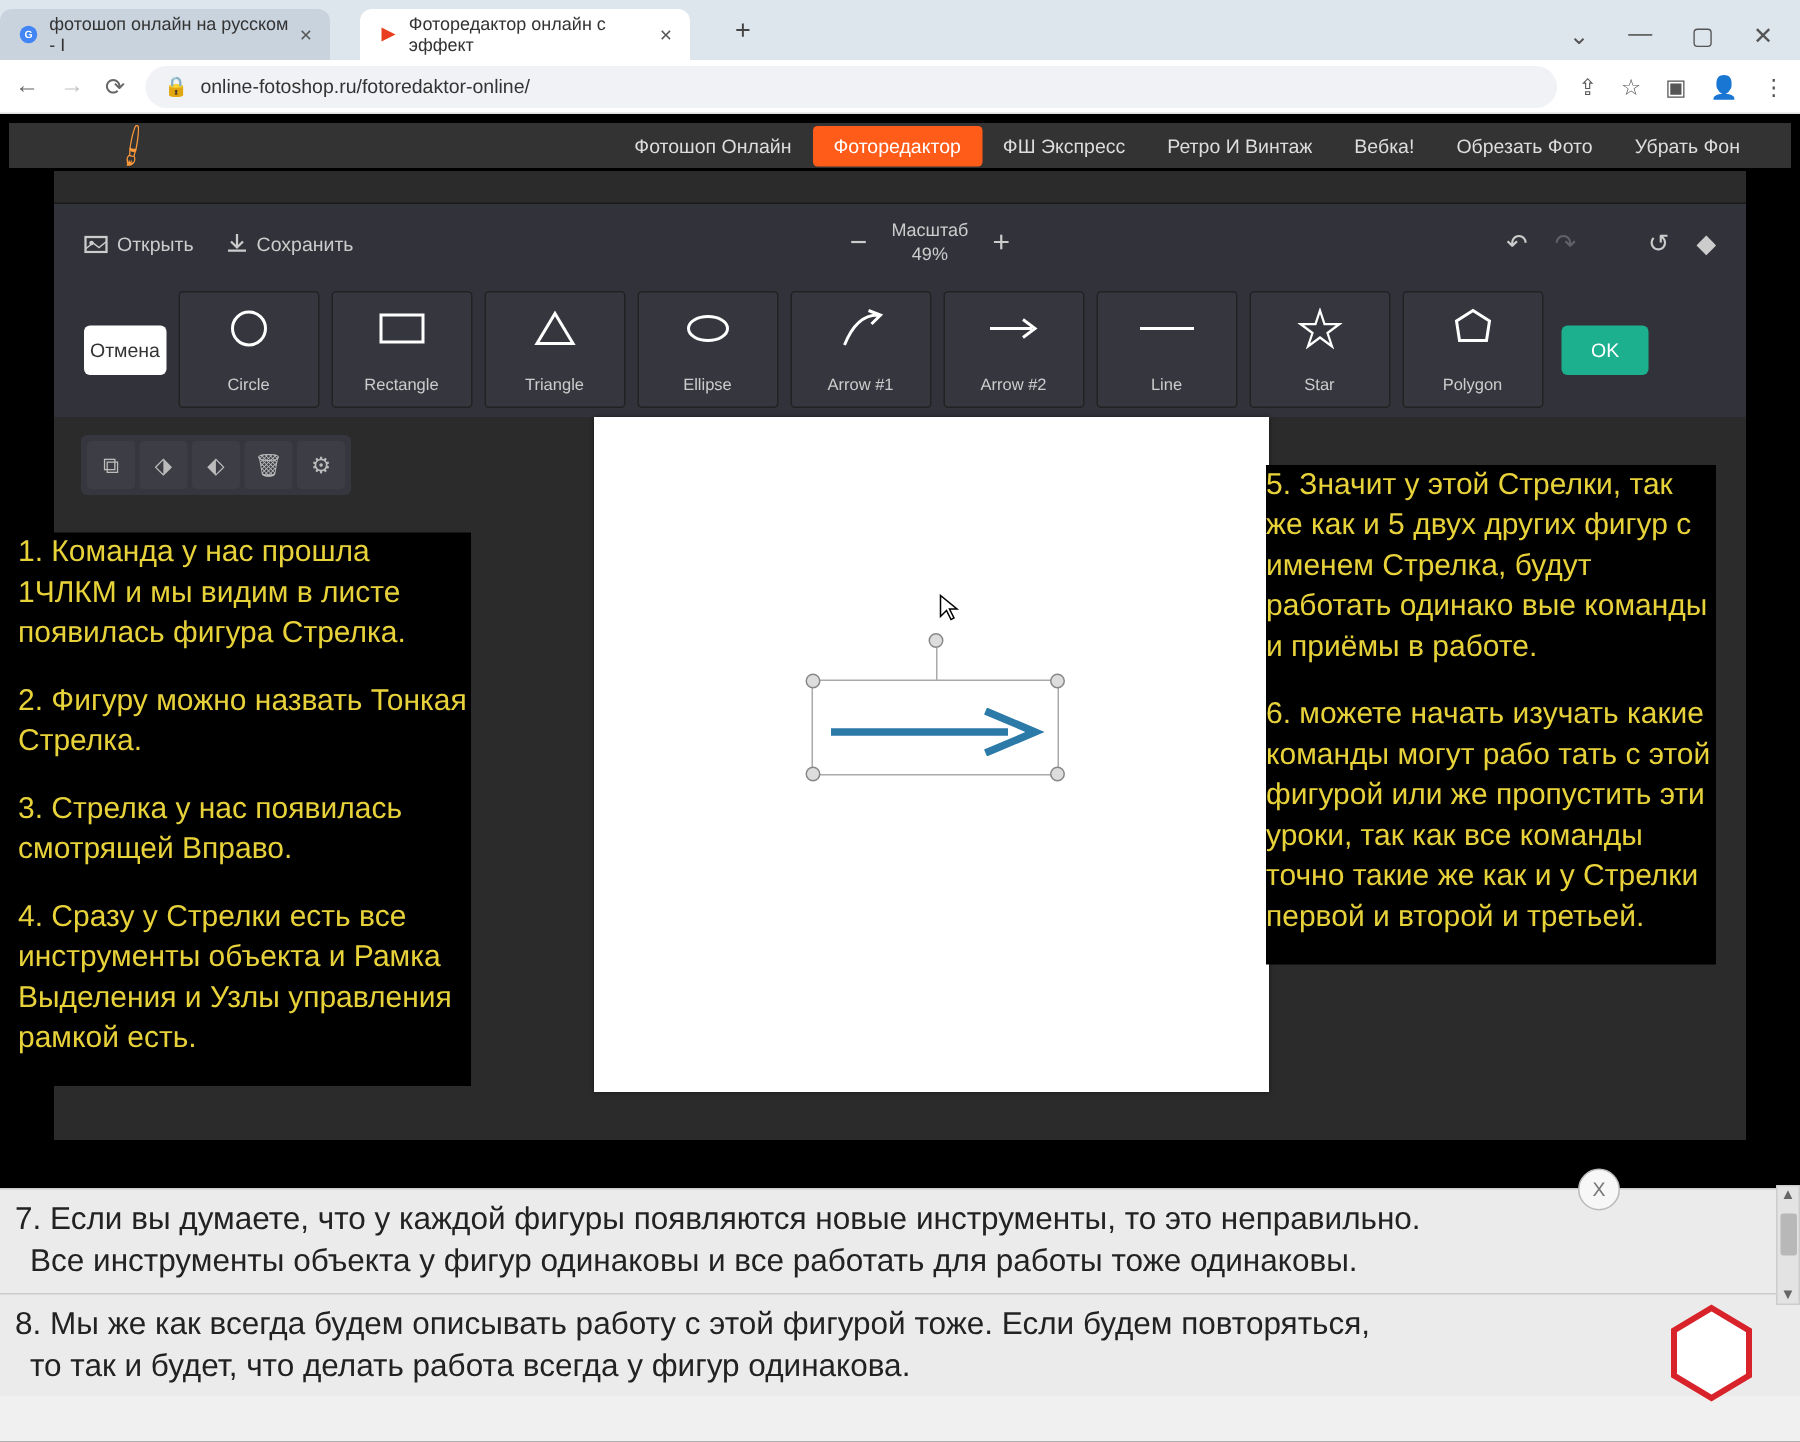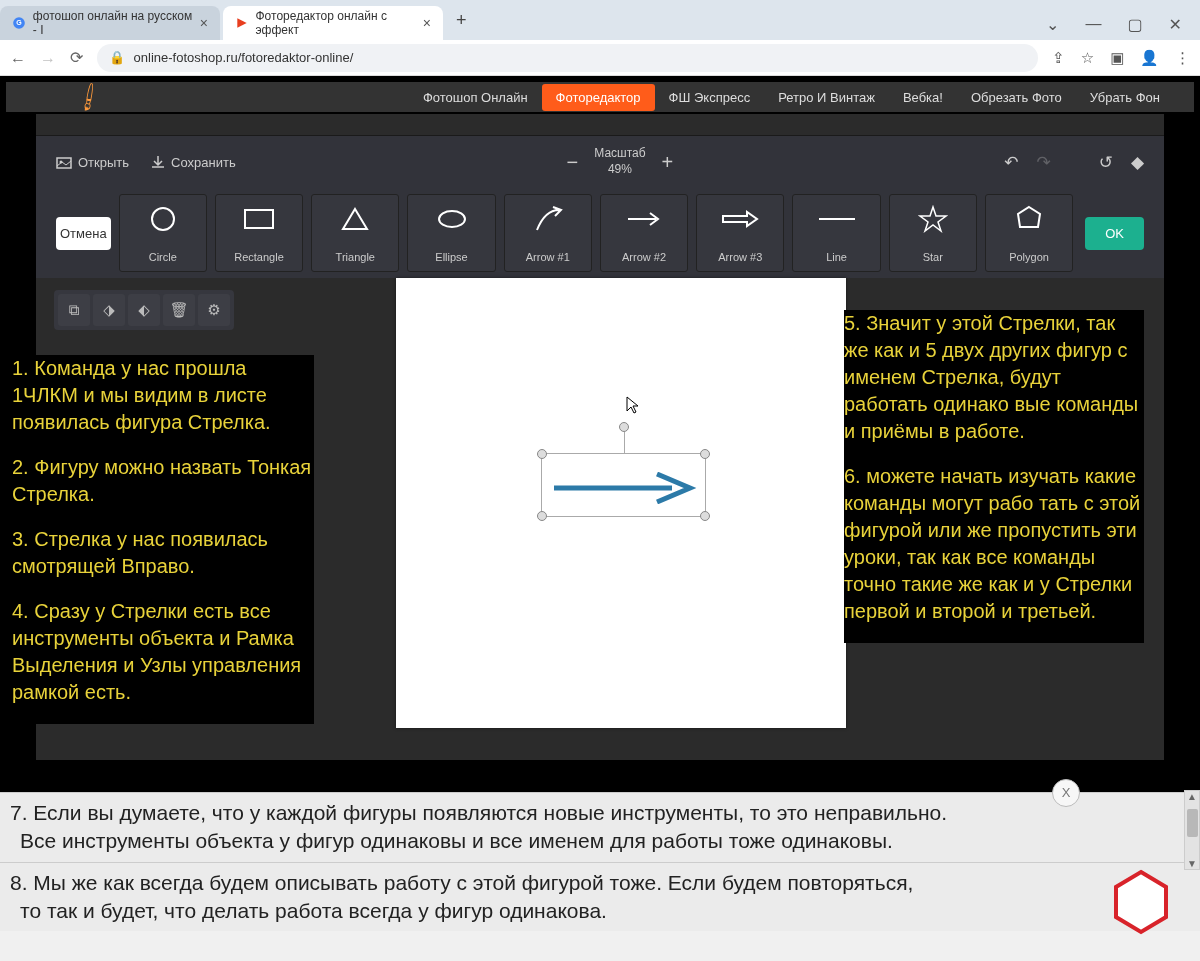--- a/index.html
+++ b/index.html
@@ -1,20 +1,20 @@
 <!DOCTYPE html>
 <html><head>
 <meta charset="utf-8">
 <style>
 * { margin: 0; padding: 0; box-sizing: border-box; font-family: Arial, sans-serif; }
 body { background: #f0f0f0; width: 1200px; height: 961px; overflow: hidden; position: relative; }
 
 
 .browser-chrome { background: #dde5ed; height: 40px; display: flex; align-items: flex-end; }
-.tab { background: #fff; height: 34px; display: flex; align-items: center; padding: 0 12px; border-radius: 8px 8px 0 0; margin-right: 3px; font-size: 12px; color: #333; gap: 6px; max-width: 220px; }
+.tab { background: #fff; height: 34px; display: flex; align-items: center; padding: 0 12px; border-radius: 8px 8px 0 0; margin-right: 20px; font-size: 12px; color: #333; gap: 6px; max-width: 220px; }
 .tab.inactive { background: #c9d3dd; }
 .tab .favicon { width: 16px; height: 16px; display: flex; align-items: center; justify-content: center; }
 .tab .close-x { margin-left: auto; color: #555; font-size: 14px; cursor: pointer; }
 .new-tab { padding: 0 10px; color: #444; font-size: 18px; align-self: center; }
 .win-controls { margin-left: auto; display: flex; gap: 26px; padding: 0 18px 6px 0; color: #555; }
 
 .address-row { background: #fff; height: 36px; display: flex; align-items: center; padding: 0 10px; gap: 14px; border-bottom: 1px solid #ddd; }
 .address-row .nav-ico { color: #666; font-size: 16px; }
 .omnibox { flex: 1; background: #f0f2f5; border-radius: 16px; height: 28px; display: flex; align-items: center; padding: 0 12px; font-size: 13px; color: #333; gap: 8px; }
 .addr-icons { display: flex; gap: 16px; color: #555; font-size: 15px; }
@@ -212,28 +212,20 @@
       <div class="shape-tile">
         <div class="ico">
             <svg width="40" height="18">
               <path d="M4 9 L32 9 M26 3 L34 9 L26 15" fill="none" stroke="#fff" stroke-width="2"></path>
             </svg>
           </div>
         <span>Arrow #2</span>
       </div>
       <div class="shape-tile">
         <div class="ico">
-            <svg width="42" height="18">
-              <path d="M4 6 L28 6 L28 2 L38 9 L28 16 L28 12 L4 12 Z" fill="none" stroke="#fff" stroke-width="2"></path>
-            </svg>
-          </div>
-        <span>Arrow #3</span>
-      </div>
-      <div class="shape-tile">
-        <div class="ico">
             <svg width="40" height="10">
               <line x1="2" y1="5" x2="38" y2="5" stroke="#fff" stroke-width="2"></line>
             </svg>
           </div>
         <span>Line</span>
       </div>
       <div class="shape-tile">
         <div class="ico">
             <svg width="30" height="28">
               <path d="M15 2 L18 11 L28 11 L20 17 L23 26 L15 20 L7 26 L10 17 L2 11 L12 11 Z" fill="none" stroke="#fff" stroke-width="1.5"></path>
@@ -291,21 +283,21 @@
   <p>4. Сразу у Стрелки есть все инструменты объекта и Рамка Выделения и Узлы управления рамкой есть.</p>
 </div>
 <div class="anno anno-right">
   <p>5. Значит у этой Стрелки, так же как и 5 двух других фигур с именем Стрелка, будут работать одинако вые команды и приёмы в работе.</p>
   <p>6. можете начать изучать какие команды могут рабо тать с этой фигурой или же пропустить эти уроки, так как все команды точно такие же как и у Стрелки первой и второй и третьей.</p>
 </div>
 
 <div class="anno-bottom" style="margin-top:0">
   <div class="close-badge">X</div>
   <div>7. Если вы думаете, что у каждой фигуры появляются новые инструменты, то это неправильно.</div>
-  <div class="indent">Все инструменты объекта у фигур одинаковы и все именем для работы тоже одинаковы.</div>
+  <div class="indent">Все инструменты объекта у фигур одинаковы и все работать для работы тоже одинаковы.</div>
 </div>
 <div class="anno-bottom">
   <div>8. Мы же как всегда будем описывать работу с этой фигурой тоже. Если будем повторяться,</div>
   <div class="indent">то так и будет, что делать работа всегда у фигур одинакова.</div>
 </div>
 
 <div class="scrollbar-v">
   <div class="arr">▲</div>
   <div class="thumb"></div>
   <div class="arr" style="position:absolute;bottom:0;width:100%">▼</div>

